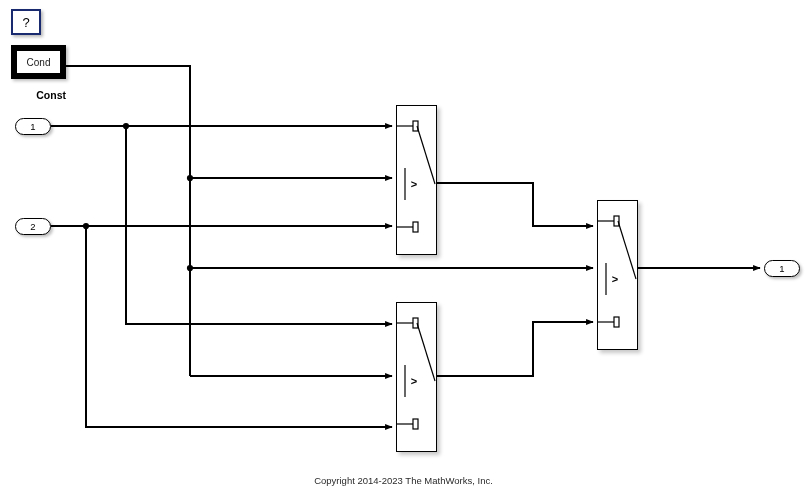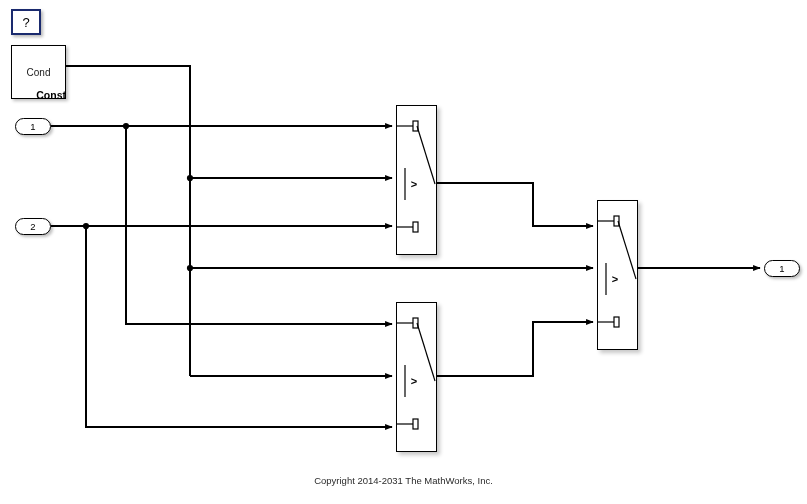--- a/index.html
+++ b/index.html
@@ -31,22 +31,22 @@
     align-items: center;
     justify-content: center;
     font-size: 13px;
     color: #000000;
     box-shadow: 2px 2px 3px rgba(0,0,0,0.28);
     z-index: 5;
   }
   .const-block {
     position: absolute;
     left: 11px; top: 45px;
-    width: 55px; height: 54px;
-    border: 1px solid #000000;
+    width: 55px; height: 34px;
+    border: 6px solid #000000;
     background: #ffffff;
     box-sizing: border-box;
     display: flex;
     align-items: center;
     justify-content: center;
     font-size: 10px;
     color: #1a1a1a;
     box-shadow: 2px 2px 3px rgba(0,0,0,0.25);
     z-index: 5;
   }
@@ -199,13 +199,13 @@
       <rect x="16" y="15" width="5" height="10" fill="#ffffff"></rect>
       <line x1="20" y1="20" x2="38" y2="78"></line>
       <line x1="0" y1="121" x2="16" y2="121"></line>
       <rect x="16" y="116" width="5" height="10" fill="#ffffff"></rect>
       <line x1="8" y1="62" x2="8" y2="94"></line>
     </g>
     <text x="17" y="82" font-family="Liberation Sans, sans-serif" font-size="11" font-weight="bold" fill="#000000" text-anchor="middle">&gt;</text>
   </svg>
 </div>
 
-<div class="copyright">Copyright 2014-2031 The MathWorks, Inc.</div>
+<div class="copyright">Copyright 2014-2023 The MathWorks, Inc.</div>
 
 </body></html>

